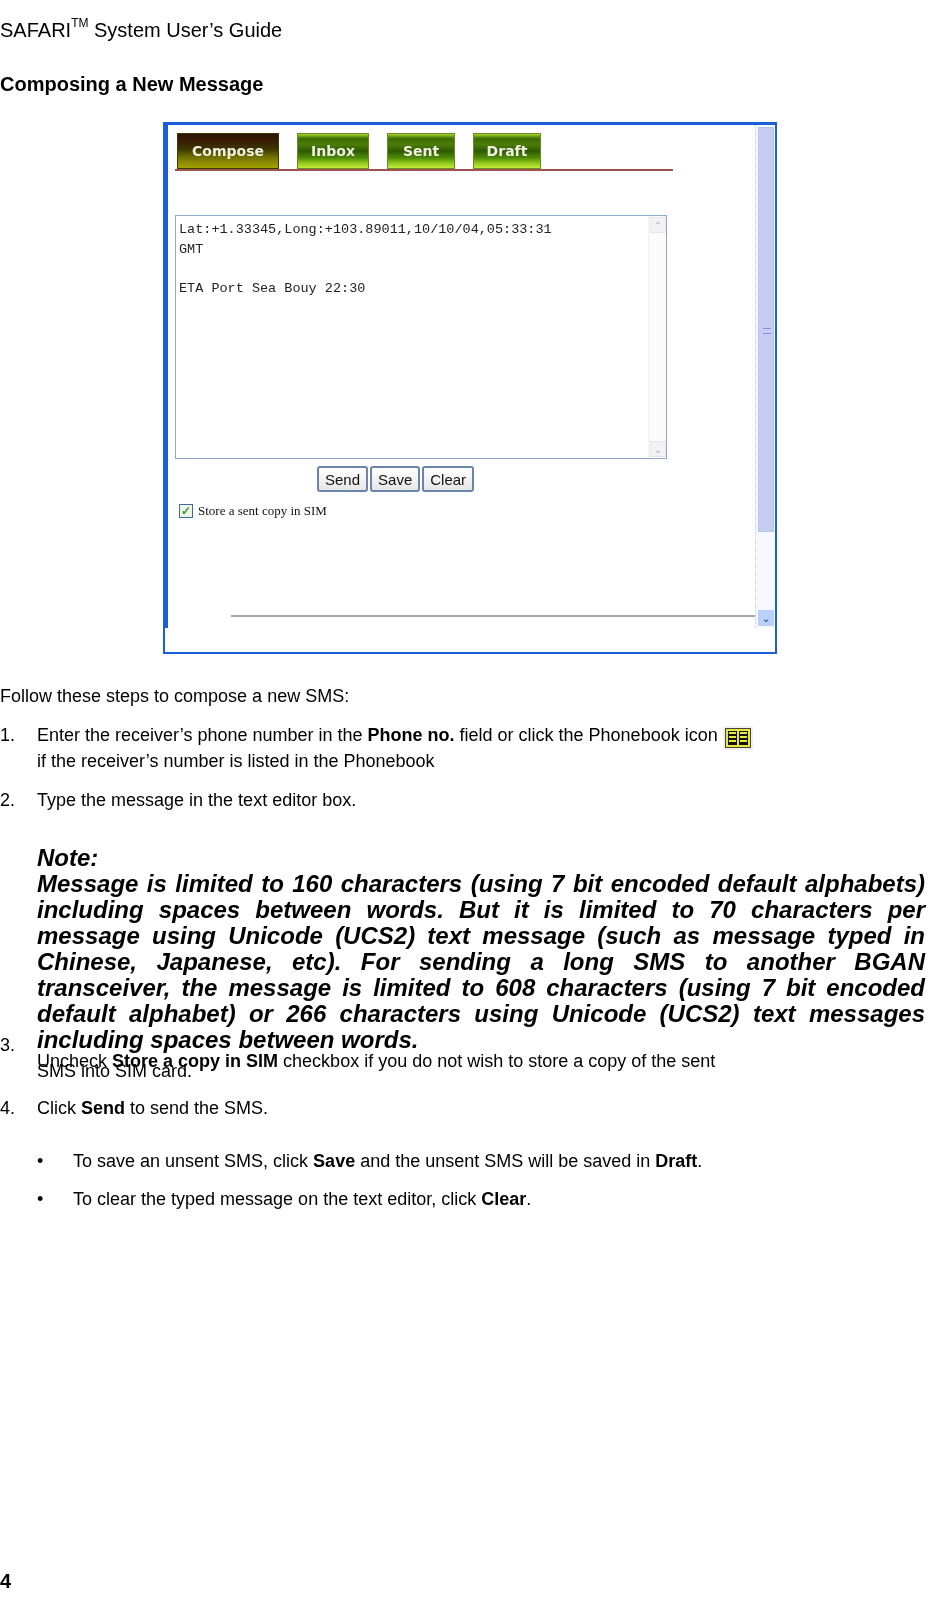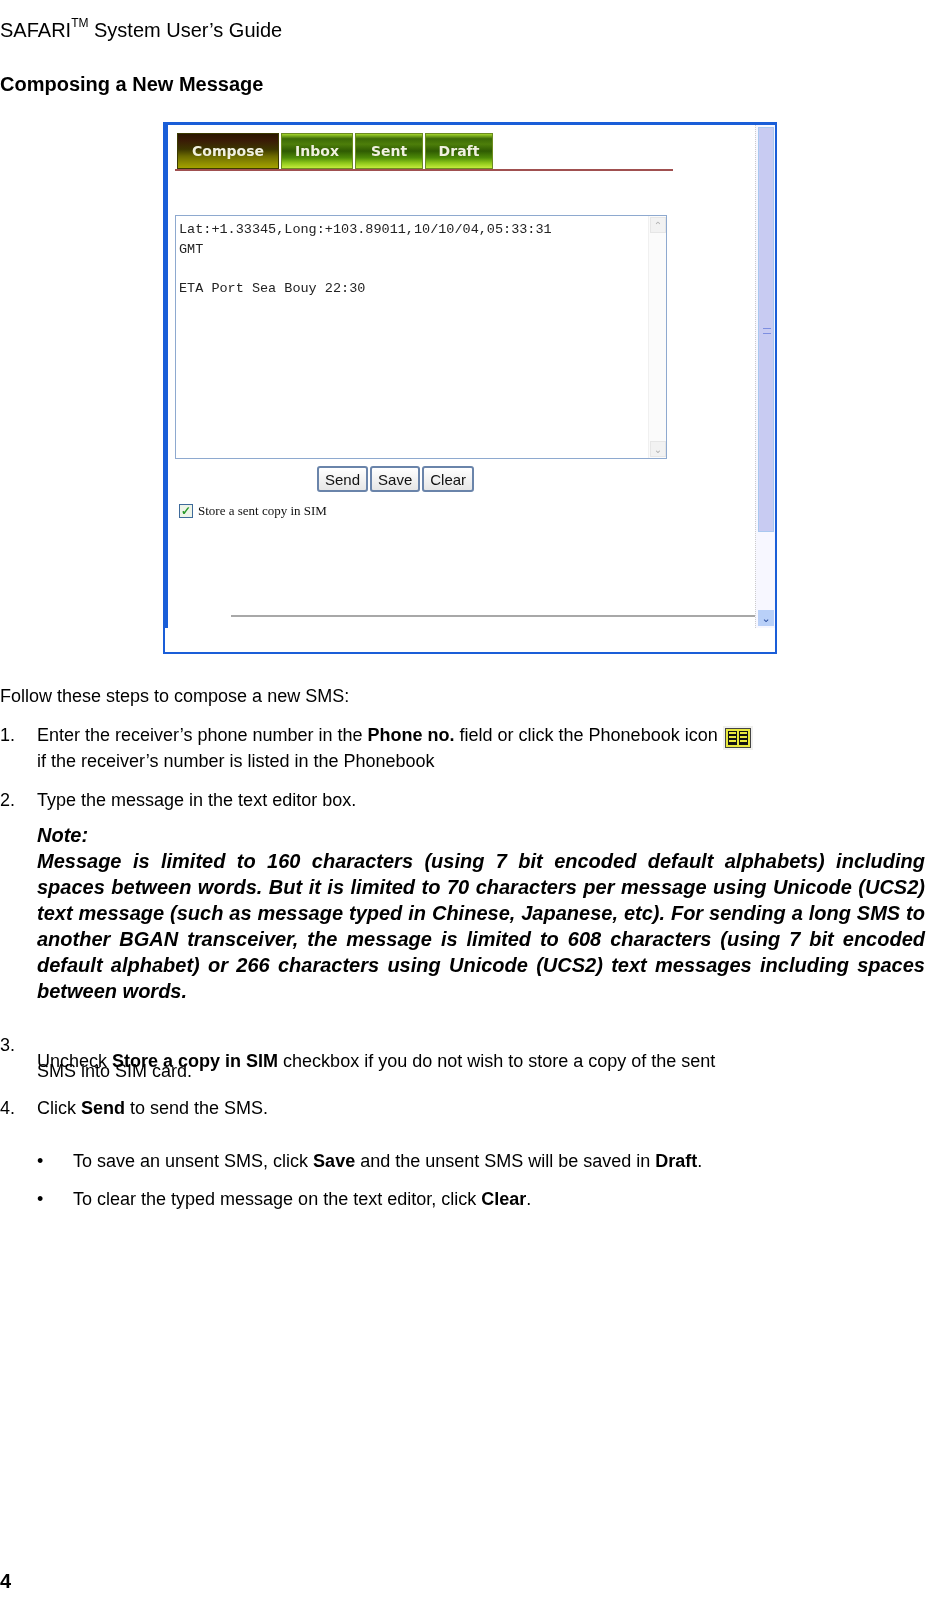--- a/index.html
+++ b/index.html
@@ -8,21 +8,21 @@
 
     .doc-header { position: absolute; left: 0; top: 18px; font-size: 20px; font-weight: normal; }
     .doc-header sup { font-size: 12px; position: relative; top: -2px; }
     .section-title { position: absolute; left: 0; top: 73px; font-size: 20px; font-weight: bold; }
 
     
     .shot { position: absolute; left: 163px; top: 122px; width: 614px; height: 532px; border: 2px solid #1a5ed8; border-top-width: 3px; background: #fff; }
     .shot-inner { position: absolute; left: 0; top: 0; right: 0; bottom: 0; }
     .shot .leftbar { position: absolute; left: 0; top: 0; width: 3px; bottom: 24px; background: #1a5ed8; }
 
-    .tabs { position: absolute; left: 12px; top: 8px; height: 36px; display: flex; gap: 2px; }
+    .tabs { position: absolute; left: 12px; top: 8px; height: 36px; display: flex; gap: 18px; }
     .tab { height: 36px; display: flex; align-items: center; justify-content: center; color: #f0f0e0; font-weight: bold; font-size: 14px; font-family: "DejaVu Sans", sans-serif;
       background: linear-gradient(to bottom, #a4d62c 0%, #3c6a06 14%, #4d7e0a 30%, #2f5b02 50%, #4d8a08 70%, #8ec71a 85%, #c4ec3c 100%);
       border: 1px solid #6c8c20; }
     .tab.active { background: linear-gradient(to bottom, #2a1600 0%, #3a1c06 20%, #3c3600 45%, #6b6a00 65%, #8d8c00 85%, #a4a200 100%); border: 1px solid #3b3a00; }
     .tab-underline { position: absolute; left: 10px; top: 44px; width: 498px; height: 2px; background: #a05050; }
 
     .phone-row { position: absolute; left: 10px; top: 55px; height: 28px; display: flex; align-items: center; }
     .phone-label { font-family: "Liberation Serif", serif; font-size: 16px; margin-right: 4px; }
     .phone-input { width: 190px; height: 26px; border: 1px solid #a8c4dc; font-family: "Liberation Sans", sans-serif; font-size: 15px; padding: 2px 4px; color: #111; background: #fff; }
     .pb-icon { width: 20px; height: 16px; margin-left: 10px; background: #e7e83a; border: 1px solid #6a6a2a; display: flex; gap: 1px; padding: 1px; }
@@ -50,21 +50,21 @@
 
     .statusbar { position: absolute; left: 0; right: 0; bottom: 0; height: 24px; background: #ece9d8; border-top: 1px solid #9c9c9c; display: flex; align-items: center; }
     .status-text { font-family: "DejaVu Sans", sans-serif; font-size: 11.5px; padding-left: 3px; width: 344px; white-space: nowrap; overflow: hidden; color: #111; }
     .status-cell { width: 29px; height: 20px; border-left: 1px solid #c8c6b8; }
     .status-drop { margin-left: auto; width: 30px; font-size: 9px; text-align: center; color: #222; }
 
     
     .p { position: absolute; left: 0; font-size: 18px; line-height: 24px; }
     .num { position: absolute; left: 0; width: 36px; }
     .txt { position: absolute; left: 37px; width: 890px; }
-    .note { position: absolute; left: 37px; width: 888px; font-size: 20px; line-height: 26px; font-weight: bold; font-style: italic; text-align: justify; text-align-last: left; }
+    .note { position: absolute; left: 37px; width: 888px; font-size: 24px; line-height: 26px; font-weight: bold; font-style: italic; text-align: justify; text-align-last: left; margin-top: 23px; }
     .note-body { text-align-last: left; }
     .bullet { position: absolute; left: 37px; font-size: 18px; line-height: 24px; }
     .bullet .dot { position: absolute; left: 0; top: 0; }
     .bullet .btxt { position: absolute; left: 36px; white-space: nowrap; }
     .inline-pb { display: inline-block; width: 30px; height: 24px; vertical-align: -4px; background: #f0f0ee; padding: 2px; }
     .inline-pb i { display: flex; width: 26px; height: 20px; background: #e8e83c; border: 1px solid #444; gap: 2px; padding: 2px; }
     .inline-pb i b { flex: 1; background: repeating-linear-gradient(to bottom, #e8e83c 0 2px, #111 2px 4px); border: 1px solid #111; }
     .page-num { position: absolute; left: 0; top: 1570px; font-size: 20px; font-weight: bold; }
   </style>
 </head>

